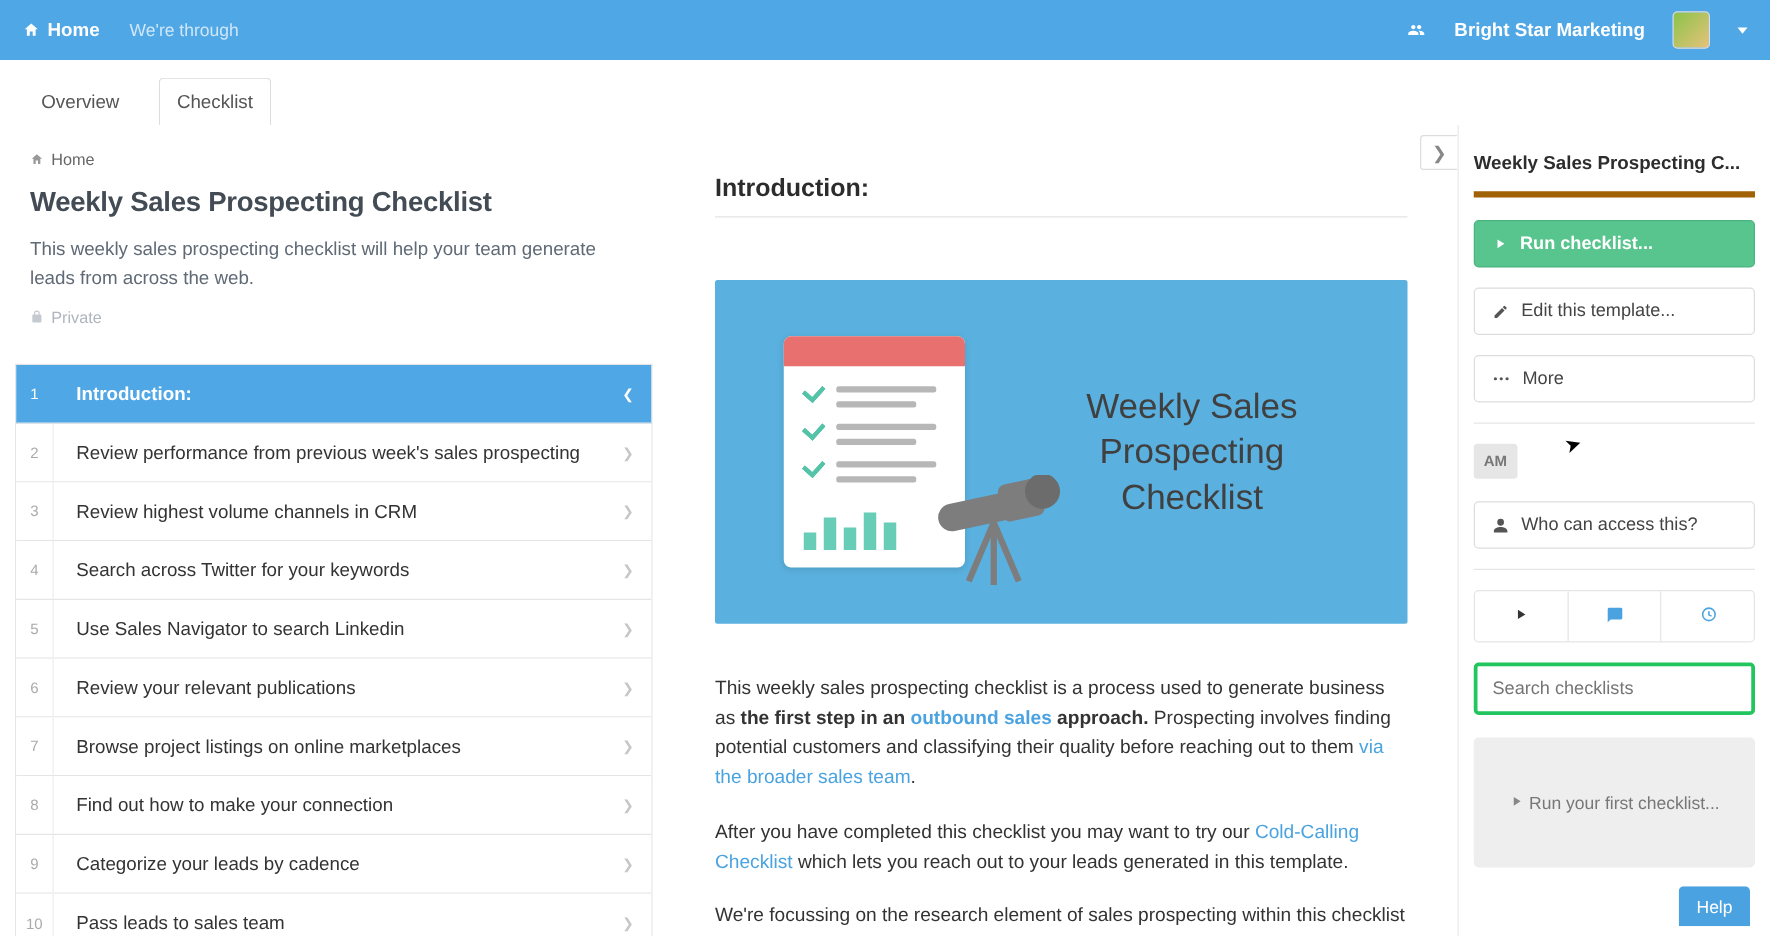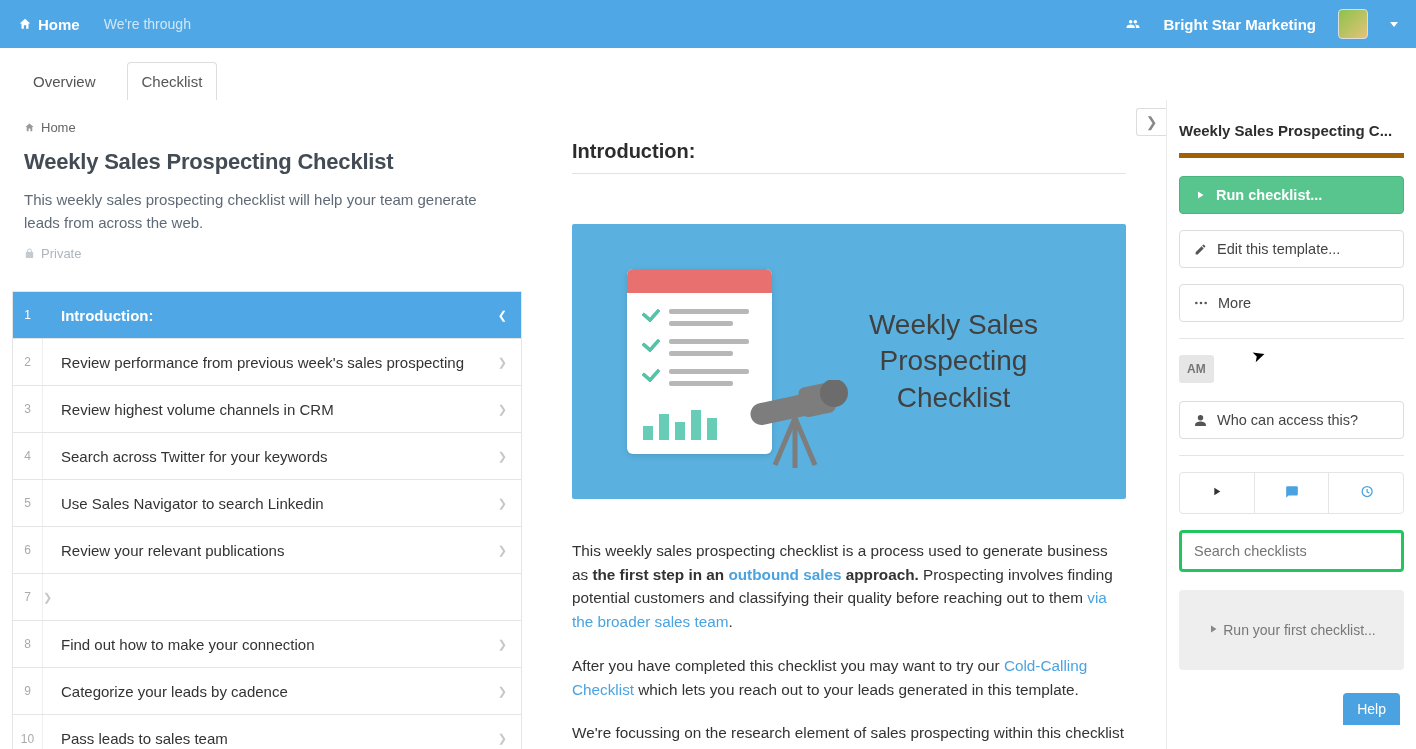--- a/index.html
+++ b/index.html
@@ -56,23 +56,23 @@
   .right-title { font-size:15px; font-weight:800; color:#2d2d2d; border-bottom:5px solid #a16207; padding-bottom:14px; margin-bottom:18px;}
   .btn { display:flex; align-items:center; gap:10px; width:100%; border:1px solid #ddd; border-radius:4px; background:#fff; padding:10px 14px; font-size:14.5px; color:#444; margin-bottom:16px; cursor:pointer;}
   .btn.green { background:#58c48e; border-color:#4ab47f; color:#fff; font-weight:600;}
   .divider { height:1px; background:#e5e5e5; margin:4px 0 16px;}
   .badge-am { display:inline-block; background:#e6e6e6; color:#777; font-weight:700; font-size:12px; padding:7px 8px; border-radius:3px; margin-bottom:18px;}
   .tab-row { display:flex; border:1px solid #e5e5e5; border-radius:4px; overflow:hidden; margin-bottom:16px;}
   .tab-row .t { flex:1; height:40px; display:flex; align-items:center; justify-content:center; color:#333; border-right:1px solid #e5e5e5;}
   .tab-row .t.blue{ color:#4aa3e0;}
   .tab-row .t:last-child{ border-right:none;}
   .search-box input { width:100%; border:3px solid #22c55e; border-radius:4px; padding:10px 12px; font-size:14.5px; color:#888;}
-  .run-first { margin-top:18px; background:#eeeeee; border:none; border-radius:4px; padding:32px 10px; text-align:left; color:#777; display:flex; align-items:center; justify-content:center; gap:4px;}
-
-  .help { position:fixed; right:16px; bottom:24px; background:#4aa3e0; color:#fff; padding:8px 14px; border-radius:4px 4px 0 0; font-size:14px;text-align:center;}
+  .run-first { margin-top:18px; background:#eeeeee; border:none; border-radius:4px; padding:44px 10px; text-align:left; color:#777; display:flex; align-items:center; justify-content:center; gap:4px;}
+
+  .help { position:fixed; right:16px; bottom:8px; background:#4aa3e0; color:#fff; padding:8px 14px; border-radius:4px 4px 0 0; font-size:14px;text-align:center;}
 
   .icon { display:inline-flex;}
   .cursor-arrow { position:absolute; left:1252px; top:346px; font-size:16px; color:#000; transform:rotate(-18deg);}
 </style>
 </head>
 <body>
 
 <div class="topbar">
   <div class="left">
     <div class="home-link">
@@ -150,20 +150,21 @@
         <div class="label">Use Sales Navigator to search Linkedin</div>
         <div class="chev">❯</div>
       </div>
       <div class="step">
         <div class="num">6</div>
         <div class="label">Review your relevant publications</div>
         <div class="chev">❯</div>
       </div>
       <div class="step">
         <div class="num">7</div>
+        <div class="label">Browse project listings on online marketplaces</div>
         <div class="chev">❯</div>
       </div>
       <div class="step">
         <div class="num">8</div>
         <div class="label">Find out how to make your connection</div>
         <div class="chev">❯</div>
       </div>
       <div class="step">
         <div class="num">9</div>
         <div class="label">Categorize your leads by cadence</div>

